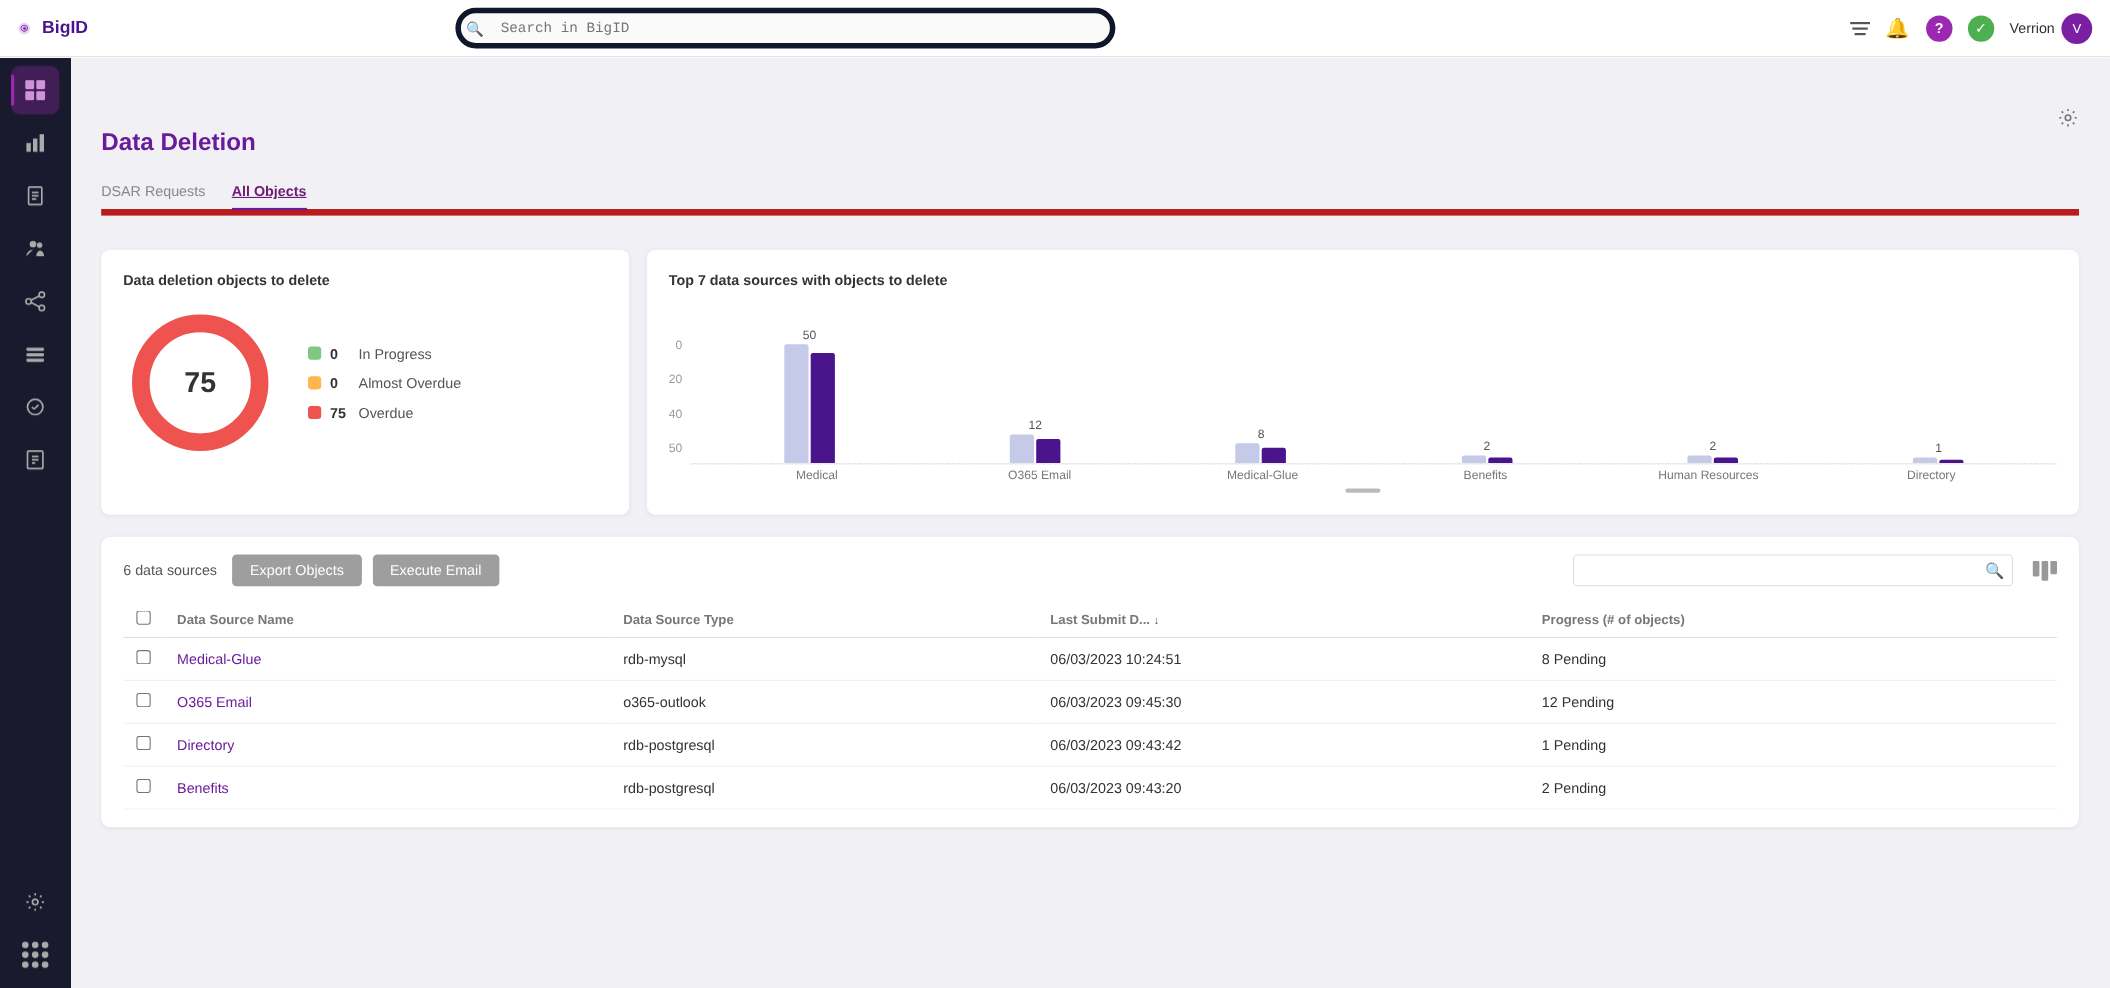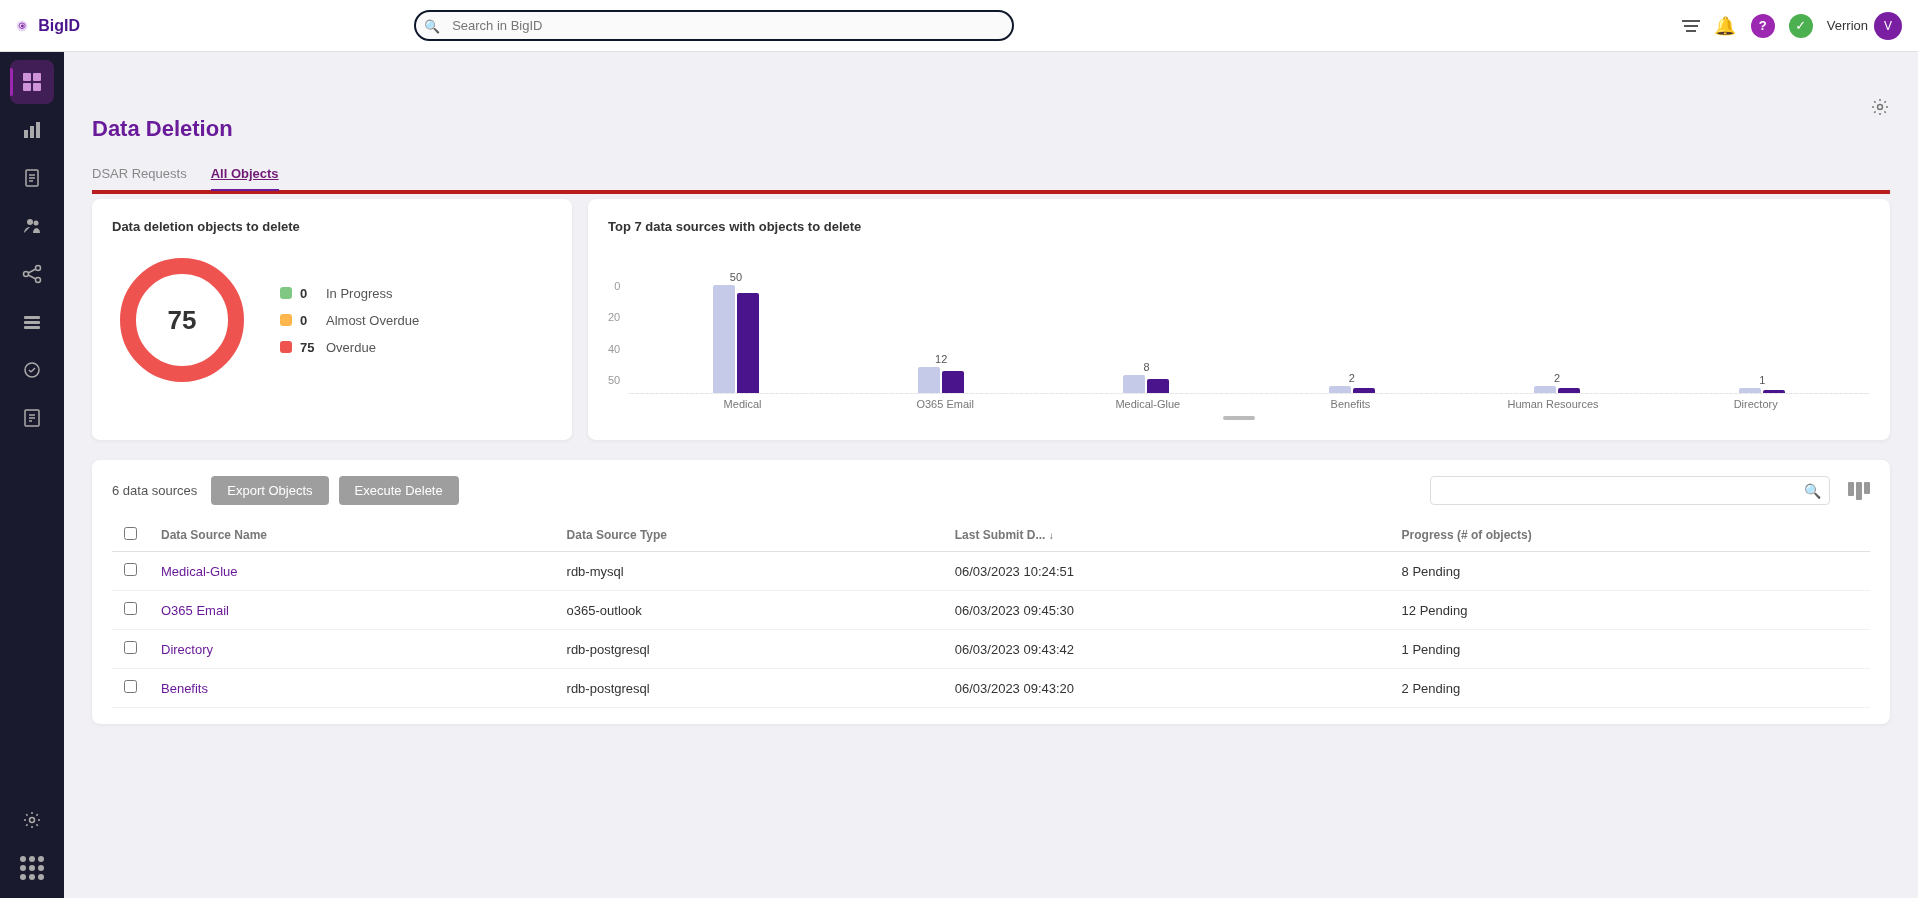--- a/index.html
+++ b/index.html
@@ -29,26 +29,27 @@
       width: 64px;
     }
     .topnav-logo svg { width: 28px; height: 28px; }
     .topnav-search {
       flex: 1;
       max-width: 600px;
       margin: 0 auto;
     }
     .topnav-search input {
       width: 100%;
-      border: 2px solid #0f172a;
+      border: 5px solid #0f172a;
       border-radius: 20px;
       padding: 6px 14px 6px 36px;
       font-size: 13px;
       outline: none;
       background: #fafafa;
+      font-family: Liberation Mono, monospace;
     }
     .topnav-search-wrap {
       position: relative;
     }
     .topnav-search-wrap .search-icon-wrap {
       position: absolute;
       left: 10px;
       top: 50%;
       transform: translateY(-50%);
       color: #999;
@@ -159,22 +160,22 @@
       font-weight: 600;
       color: #6a1b9a;
       margin-top: 40px;
     }
     .gear-btn {
       cursor: pointer; color: #777; font-size: 18px;
     }
     .tabs {
       display: flex;
       gap: 24px;
-      border-bottom: 4px solid #b91c1c;
-      margin-bottom: 5px;
+      border-bottom: 6px solid #b91c1c;
+      margin-bottom: 31px;
     }
     .tab {
       padding: 8px 0;
       cursor: pointer;
       color: #888;
       font-size: 13px;
       border-bottom: 2px solid transparent;
       margin-bottom: -1px;
     }
     .tab.active {
@@ -599,21 +600,21 @@
       <div class="chart-scroll-handle">
         <div class="handle-bar"></div>
       </div>
     </div>
   </div>
 
   <div class="table-section">
     <div class="table-toolbar">
       <span class="data-count">6 data sources</span>
       <button class="btn btn-gray">Export Objects</button>
-      <button class="btn btn-gray">Execute Delete</button>
+      <button class="btn btn-gray">Execute Email</button>
       <div class="search-bar">
         <input type="text" placeholder="" style="">
         <span class="s-icon">🔍</span>
       </div>
       <div class="col-toggle">
         <div class="col-bar" style="height:14px;width:6px;background:#999;border-radius:1px;"></div>
         <div class="col-bar" style="height:18px;width:6px;background:#999;border-radius:1px;"></div>
         <div class="col-bar" style="height:12px;width:6px;background:#999;border-radius:1px;"></div>
       </div>
     </div>

